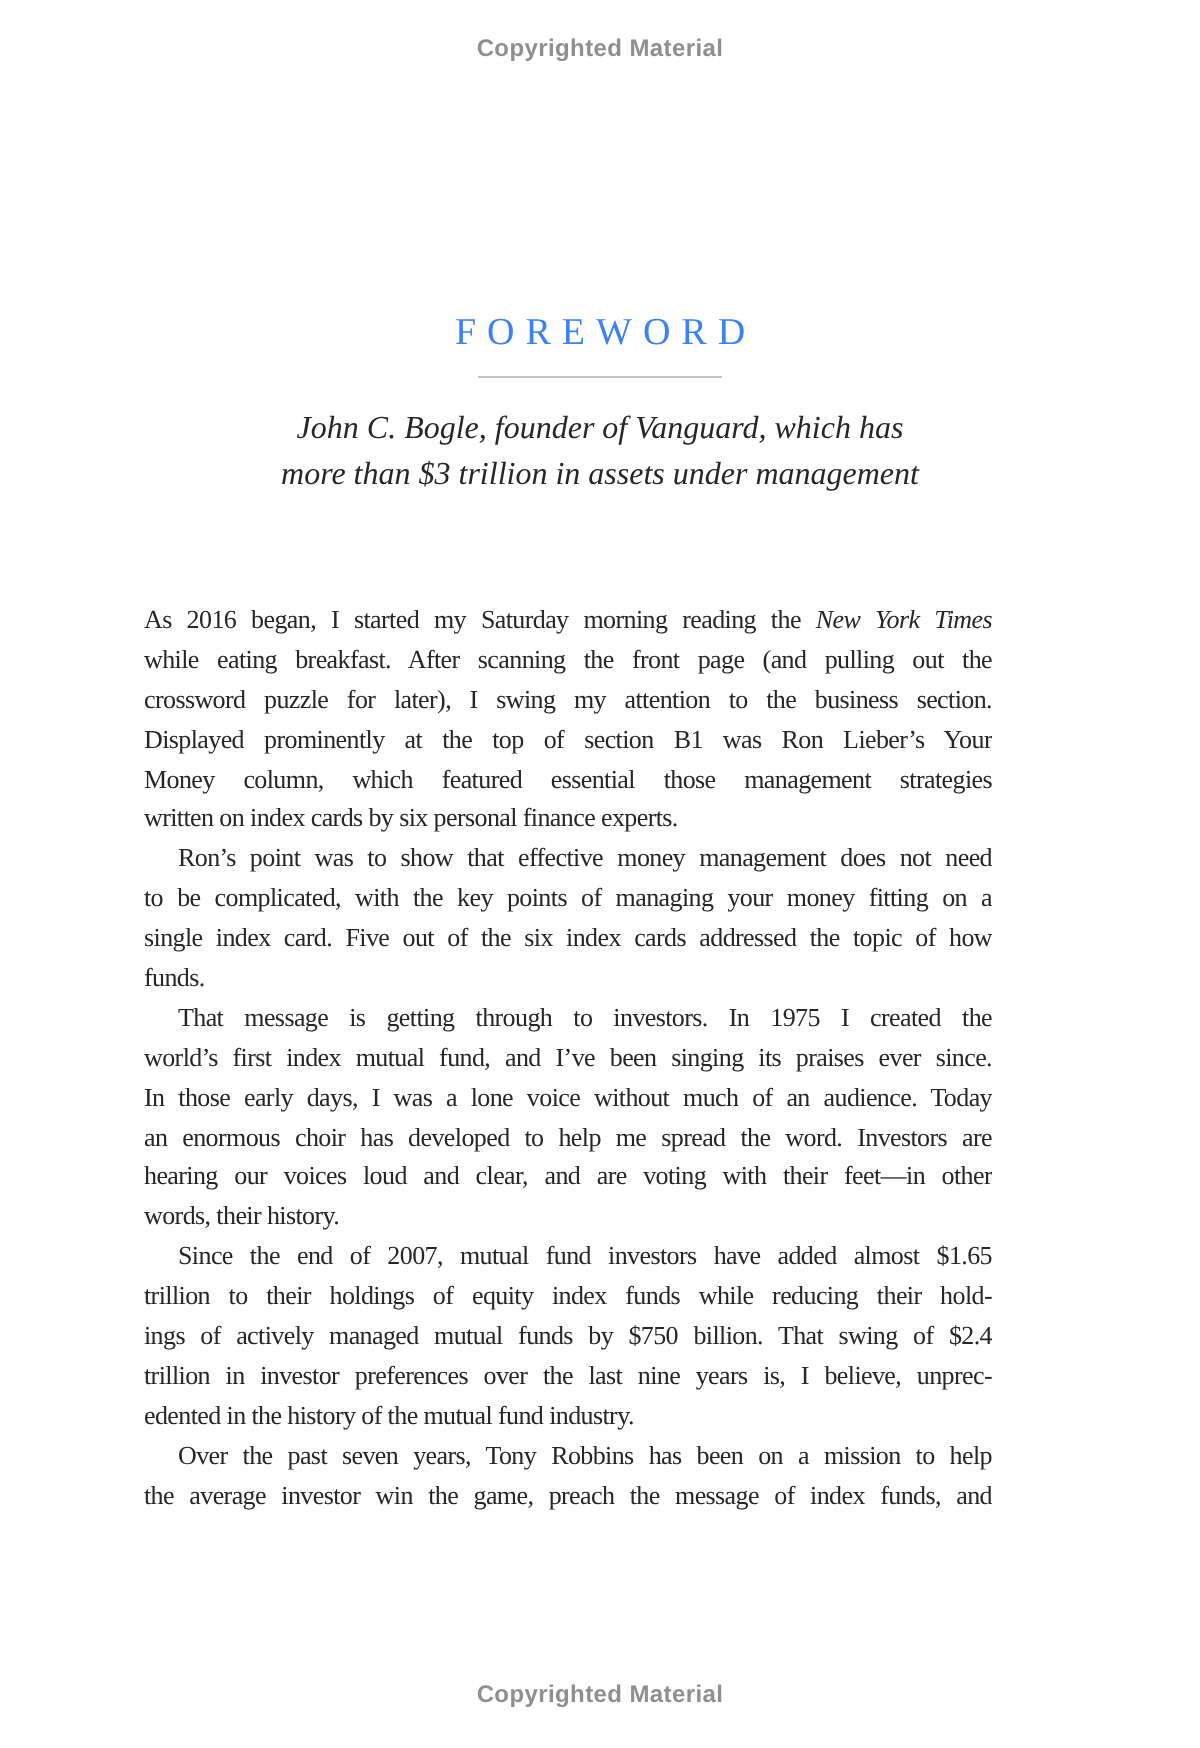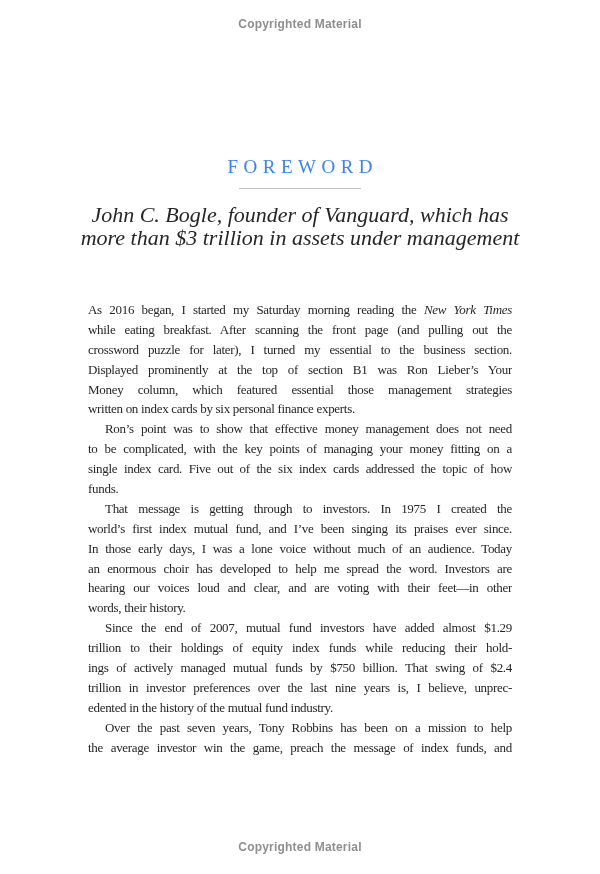--- a/index.html
+++ b/index.html
@@ -48,28 +48,28 @@
     height: 1px;
     background: #c3c3c3;
   }
   .byline {
     position: absolute;
     top: 203px;
     left: 0;
     width: 100%;
     text-align: center;
     font-style: italic;
-    font-size: 22px;
+    font-size: 16px;
     line-height: 23px;
     color: #262626;
   }
   .bodytext {
     position: absolute;
     top: 300px;
-    left: 88px;
+    left: 72px;
     width: 424px;
     font-size: 13px;
     color: #262626;
     letter-spacing: -0.3px;
   }
   .line {
     height: 19.9px;
     line-height: 19.9px;
     overflow: hidden;
     text-align: justify;
@@ -97,38 +97,38 @@
 
   <div class="byline">
     <div>John C. Bogle, founder of Vanguard, which has</div>
     <div>more than $3 trillion in assets under management</div>
   </div>
 
   <div class="bodytext">
 
     <div class="line"><span>As 2016 began, I started my Saturday morning reading the </span><i>New York Times</i></div>
     <div class="line">while eating breakfast. After scanning the front page (and pulling out the</div>
-    <div class="line">crossword puzzle for later), I turned my essential to the business section.</div>
+    <div class="line">crossword puzzle for later), I swing my attention to the business section.</div>
     <div class="line">Displayed prominently at the top of section B1 was Ron Lieber’s Your</div>
     <div class="line">Money column, which featured essential those management strategies</div>
     <div class="line pend">written on index cards by six personal finance experts.</div>
 
     <div class="line indent">Ron’s point was to show that effective money management does not need</div>
     <div class="line">to be complicated, with the key points of managing your money fitting on a</div>
     <div class="line">single index card. Five out of the six index cards addressed the topic of how</div>
     <div class="line pend">funds.</div>
 
     <div class="line indent">That message is getting through to investors. In 1975 I created the</div>
     <div class="line">world’s first index mutual fund, and I’ve been singing its praises ever since.</div>
     <div class="line">In those early days, I was a lone voice without much of an audience. Today</div>
     <div class="line">an enormous choir has developed to help me spread the word. Investors are</div>
     <div class="line">hearing our voices loud and clear, and are voting with their feet—in other</div>
     <div class="line pend">words, their history.</div>
 
-    <div class="line indent">Since the end of 2007, mutual fund investors have added almost $1.29</div>
+    <div class="line indent">Since the end of 2007, mutual fund investors have added almost $1.65</div>
     <div class="line">trillion to their holdings of equity index funds while reducing their hold-</div>
     <div class="line">ings of actively managed mutual funds by $750 billion. That swing of $2.4</div>
     <div class="line">trillion in investor preferences over the last nine years is, I believe, unprec-</div>
     <div class="line pend">edented in the history of the mutual fund industry.</div>
 
     <div class="line indent">Over the past seven years, Tony Robbins has been on a mission to help</div>
     <div class="line">the average investor win the game, preach the message of index funds, and</div>
   </div>
 
   <div class="copyright bottom">Copyrighted Material</div>

